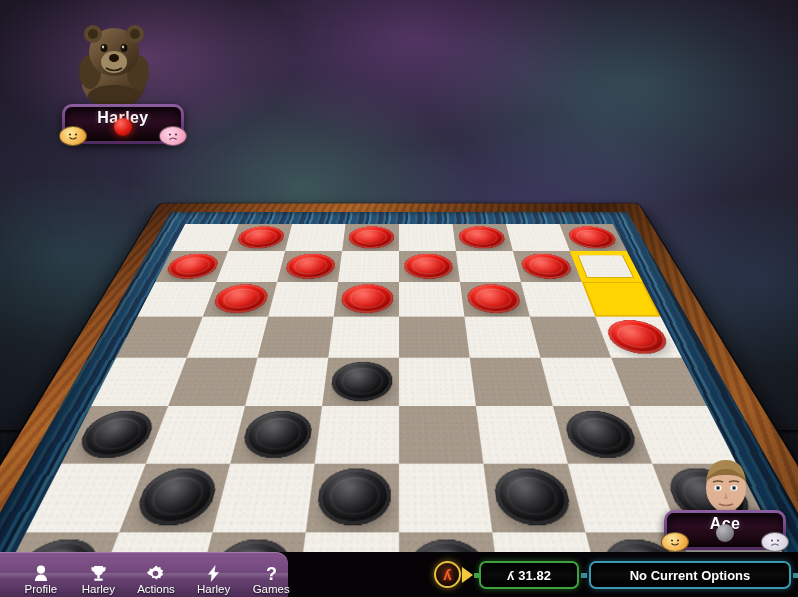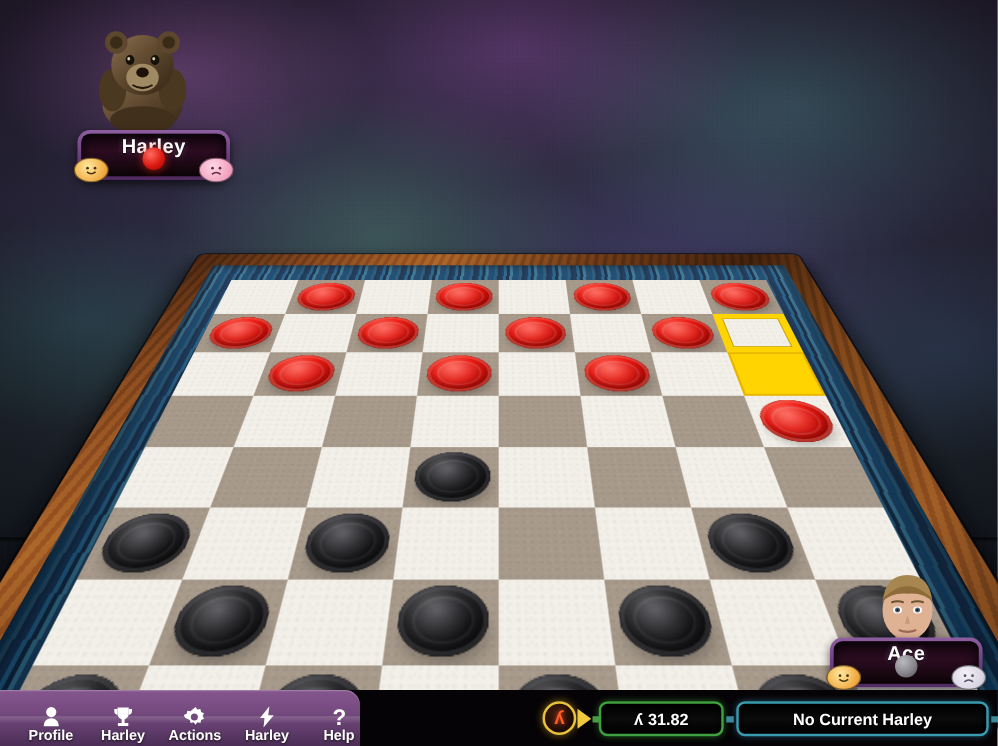--- a/index.html
+++ b/index.html
@@ -250,21 +250,21 @@
     position:absolute; left:12px; bottom:0; width:288px; height:45px;
     display:flex; align-items:flex-end; justify-content:space-around;
     padding-bottom:2px;
   }
   .mitem{
     display:flex; flex-direction:column; align-items:center; gap:1px;
     cursor:pointer; width:56px;
   }
   .mitem .mico{ height:18px; display:flex; align-items:center; justify-content:center; }
   .mitem .mlabel{
-    color:#ffffff; font-size:11.5px; font-weight:bold;
+    color:#ffffff; font-size:11.5px; font-weight:normal;
     text-shadow:0 1px 2px rgba(0,0,0,.8);
   }
 
   .coin{
     position:absolute; left:434px; bottom:9px;
     width:27px; height:27px; border-radius:50%;
     background:radial-gradient(circle at 38% 32%, #3a1a0c, #1a0a05 75%);
     border:2px solid #e8c23a;
     box-shadow:0 0 7px rgba(230,180,40,.55);
     display:flex; align-items:center; justify-content:center;
@@ -675,36 +675,36 @@
             </svg>
           </span>
           <span class="mlabel">Harley</span>
         </div>
         <div class="mitem">
           <span class="mico">
             <svg width="13" height="17" viewBox="0 0 13 17">
               <text x="6.5" y="15" text-anchor="middle" font-family="Liberation Sans, sans-serif" font-size="18" font-weight="bold" fill="#fff">?</text>
             </svg>
           </span>
-          <span class="mlabel">Help</span>
+          <span class="mlabel">Games</span>
         </div>
       </div>
 
     <div class="coin">
       <span>ʎ</span>
     </div>
     <div class="arrow"></div>
     <div class="tick" style="left:474px;"></div>
 
     <div class="pill bal">
       <span>ʎ</span>
       <span style="width:4px"></span>
       <span>31.82</span>
     </div>
     <div class="tick" style="left:581px; background:#3a8a9a;"></div>
 
     <div class="pill rew">
-      <span>No Current Harley</span>
+      <span>No Current Options</span>
     </div>
     <div class="tick" style="left:793px; background:#3a8a9a;"></div>
   </div>
 
 </div>
 
 </body></html>

